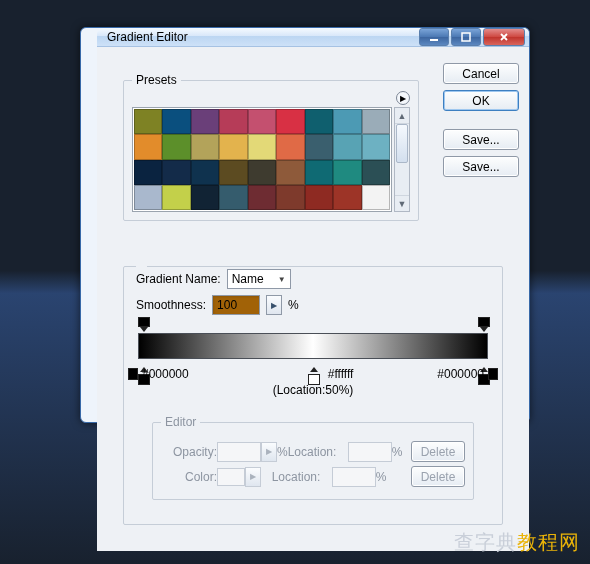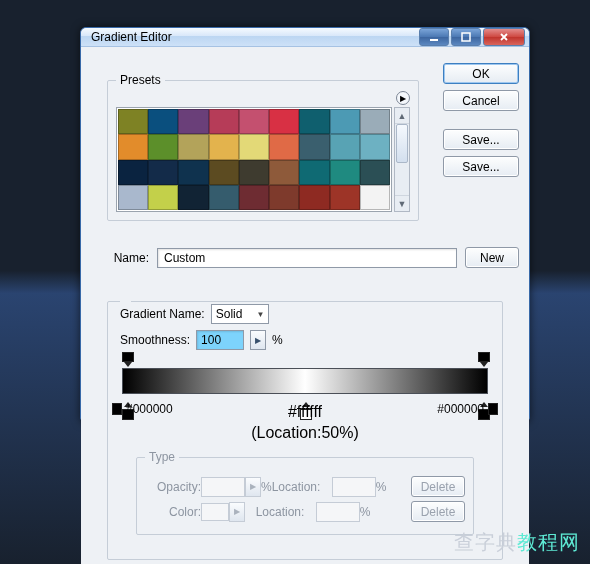--- a/index.html
+++ b/index.html
@@ -20,21 +20,21 @@
   }
   
   .window {
     position: absolute;
     left: 80px; top: 27px;
     width: 450px; height: 396px;
     background: #eef4fb;
     border: 1px solid #3869a8;
     border-radius: 6px;
     box-shadow: 0 0 8px rgba(0,0,0,.6);
-    display: flex; flex-direction: column;
+    display: flex; flex-direction: column; padding-left: 16px;
   }
   .titlebar {
     height: 28px;
     background: linear-gradient(#f5faff, #d8e7f9 45%, #bcd6f2 46%, #cde1f7);
     border-bottom: 1px solid #a6c2e3;
     border-radius: 6px 6px 0 0;
     display: flex; align-items: center;
     padding: 0 4px 0 10px;
   }
   .titlebar .title { flex: 1; font-size: 12px; }
@@ -118,21 +118,21 @@
   .namerow { display:flex; align-items:center; gap:8px; padding: 4px 0;}
   .label { min-width:58px; text-align:right; }
   .textfield {
     flex:1; height:20px; background:#fff; border:1px solid #8f99a7;
     padding: 2px 6px; font-size:12px; box-shadow: inset 1px 1px 2px rgba(0,0,0,.12);
   }
   
   fieldset.grad { flex:1; padding:10px 12px 8px 12px; }
   .row { display:flex; align-items:center; gap:6px; margin-bottom:6px; }
   .numfield {
-    width:48px; height:20px; background:#7dd3fc; border:1px solid #8f99a7;
+    width:48px; height:20px; background:#a16207; border:1px solid #8f99a7;
     padding:2px 4px; font-size:12px; box-shadow: inset 1px 1px 2px rgba(0,0,0,.12);
   }
   .select {
     height:20px; background:#fff; border:1px solid #8f99a7;
     padding:2px 4px; font-size:12px; display:flex; align-items:center; gap:14px;
   }
   .select .caret { font-size:8px; color:#444; }
   .flybtn {
     width:16px; height:20px; background:linear-gradient(#fafcfe,#dfe6ef);
     border:1px solid #8f99a7; display:flex; align-items:center; justify-content:center;
@@ -172,21 +172,21 @@
   .gradbar {
     position:absolute; left:0; right:0; top:4px; height:26px;
     border:1px solid #4a4f57;
     background: linear-gradient(to right, #000, #fff 50%, #000);
   }
   .hexrow {
     position:absolute; left:-10px; right:-10px; top:38px;
     display:flex; justify-content:space-between; align-items:flex-start;
     font-size:12px;
   }
-  .hexrow .midcol { text-align:center; line-height:1.3; font-size:16px;}
+  .hexrow .midcol { text-align:right; line-height:1.3; font-size:12px;}
   .hexitem { display:flex; align-items:center; gap:4px; }
   .ink { width:10px; height:12px; border:1px solid #222; background:#000; }
   
   fieldset.stops { color:#8d95a1; }
   .stoprow { display:flex; align-items:center; margin:4px 0; }
   .stoprow .lbl { min-width:56px; text-align:right; }
   .stoprow .lbl2 { min-width:60px; text-align:left; }
   .disfield {
     width:44px; height:20px; border:1px solid #c5ccd6; background:#f5f6f8;
   }
@@ -194,21 +194,21 @@
   .colorwell {
     width:28px; height:18px; border:1px solid #c5ccd6; background:#f5f6f8;
   }
   .unit { color:#8d95a1; }
   
   .watermark {
     position:absolute; right:10px; bottom:8px;
     text-align:right; color:#c9cfd9;
   }
   .watermark .cn { font-size:20px; letter-spacing:1px;}
-  .watermark .cn .accent{ color:#5eead4; }
+  .watermark .cn .accent{ color:#eab308; }
   .watermark .url { font-size:11px; color:#7e8794;}
 </style>
 </head>
 <body>
 <div class="page-bg"></div>
 
 <div class="window">
   <div class="titlebar">
     <span class="title">Gradient Editor</span>
     <div class="win-btns">
@@ -281,41 +281,36 @@
             <div class="sb-arrow">▲</div>
             <div class="sb-track">
               <div class="sb-thumb"></div>
             </div>
             <div class="sb-arrow bot">▼</div>
           </div>
         </div>
       </fieldset>
 
       <div class="rightbtns">
+        <div class="btn">Cancel</div>
         <div class="btn default">OK</div>
-        <div class="btn">Cancel</div>
         <div style="height:6px"></div>
         <div class="btn">Save...</div>
         <div class="btn">Save...</div>
       </div>
     </div>
 
-    <div class="namerow">
-      <span class="label">Name:</span>
-      <input class="textfield" value="Custom" style="">
-      <div class="btn small">New</div>
-    </div>
 
     <fieldset class="grad">
       <legend style="visibility:hidden">.</legend>
 
       <div class="row" style="margin-top:-14px">
         <span>Gradient Name:</span>
         <div class="select">
-          <span>Solid</span>
+          <span>Name</span>
           <span class="caret">▼</span>
         </div>
       </div>
 
       <div class="row">
         <span>Smoothness:</span>
         <input class="numfield" value="100" style="">
         <div class="flybtn">▶</div>
         <span>%</span>
       </div>
@@ -342,21 +337,21 @@
             <div>(Location:50%)</div>
           </div>
           <div class="hexitem">
             <span>#000000</span>
             <div class="ink"></div>
           </div>
         </div>
       </div>
 
       <fieldset class="stops">
-        <legend>Type</legend>
+        <legend>Editor</legend>
 
         <div class="stoprow">
           <span class="lbl">Opacity:</span>
           <div class="disfield"></div>
           <div class="flybtn">▶</div>
           <span class="unit">%</span>
           <span class="lbl2">Location:</span>
           <div class="disfield"></div>
           <span class="unit">%</span>
           <div style="flex:1"></div>

